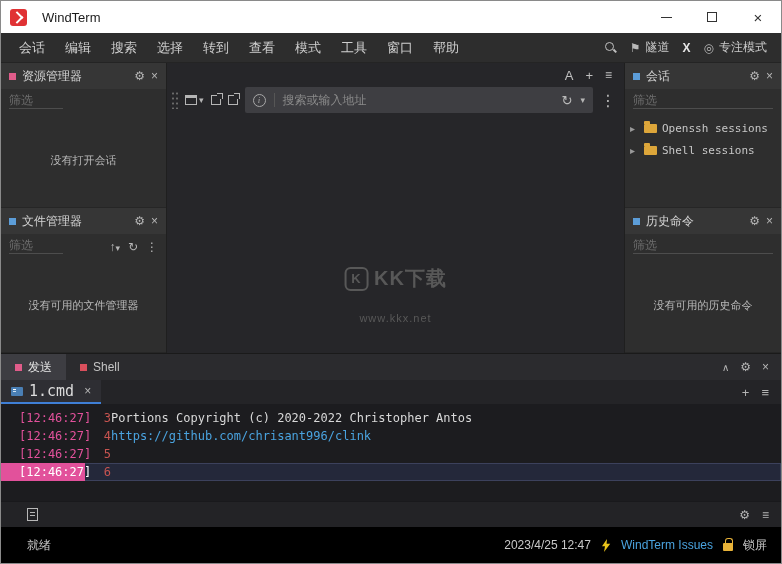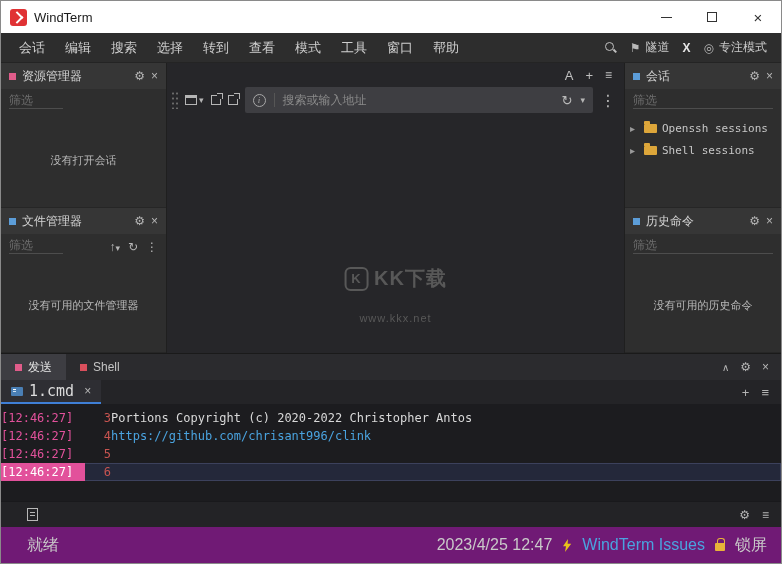--- a/index.html
+++ b/index.html
@@ -2,21 +2,21 @@
 <html><head>
 <meta charset="utf-8">
 <style>
   * { margin:0; padding:0; box-sizing:border-box; }
   body { background:#1a1a1a; font-family:"Liberation Sans","DejaVu Sans",sans-serif; }
   .app { position:relative; width:782px; height:564px; background:#2d2d2d; border:1px solid #8a8a8a;
          display:flex; flex-direction:column; overflow:hidden; color:#cfcfcf; }
 
   
   .titlebar { height:32px; background:#ffffff; display:flex; align-items:center; flex:0 0 auto; }
-  .tb-left { display:flex; align-items:center; padding-left:9px; gap:7px; }
+  .tb-left { display:flex; align-items:center; padding-left:9px; gap:15px; }
   .logo { width:17px; height:17px; background:#e03234; border-radius:3px; display:flex; align-items:center; justify-content:center; }
   .logo::after { content:""; width:7px; height:7px; border-left:2px solid #fff; border-bottom:2px solid #fff; transform:rotate(-135deg) translate(1px,-1px); }
   .tb-title { color:#1b1b1b; font-size:13px; }
   .tb-controls { margin-left:auto; display:flex; height:32px; }
   .tb-btn { width:46px; height:32px; display:flex; align-items:center; justify-content:center; cursor:default; }
   .glyph-min { width:11px; height:1px; background:#333; }
   .glyph-max { width:10px; height:10px; border:1px solid #333; }
   .glyph-close { color:#333; font-size:15px; line-height:1; }
 
   
@@ -93,34 +93,34 @@
   .bt-tabs-right .chev { font-size:10px; }
   .cmd-row { height:24px; flex:0 0 auto; background:#242427; display:flex; align-items:stretch; }
   .cmd-tab { display:flex; align-items:center; gap:6px; padding:0 10px; background:#2e2e33; border-bottom:2px solid #3f7fd6; cursor:default; }
   .cmd-icon { width:12px; height:9px; background:#4a7fb5; border-radius:1px; position:relative; }
   .cmd-icon::after { content:""; position:absolute; left:2px; top:2px; width:3px; height:1px; background:#fff; box-shadow:0 2px 0 #cfe2f3; }
   .cmd-label { font-family:"DejaVu Sans Mono",monospace; font-size:15px; color:#dcdcdc; }
   .cmd-close { color:#b5b5b5; font-size:12px; margin-left:4px; }
   .cmd-row-right { margin-left:auto; display:flex; align-items:center; gap:12px; padding-right:12px; color:#b5b5b5; font-size:13px; }
   .term-lines { padding-top:5px; font-family:"DejaVu Sans Mono",monospace; font-size:12px; }
   .term-line { height:18px; line-height:18px; display:flex; white-space:pre; }
-  .ts { width:84px; flex:0 0 auto; color:#e2519b; padding-left:0; }
+  .ts { width:84px; flex:0 0 auto; color:#e2519b; padding-left:18px; }
   .ln { width:26px; flex:0 0 auto; text-align:right; color:#c75450; }
   .tx { color:#d8d8d8; }
   .tx.link { color:#4aa3df; }
   .tx.prompt { color:#e05252; }
   .term-line.current { background:#24283a; box-shadow:inset 0 1px 0 #3c415c, inset 0 -1px 0 #3c415c, inset -1px 0 0 #3c415c; }
   .term-line.current .ts { background:#e2519b; color:#ffffff; }
 
   
   .lower-strip { height:26px; flex:0 0 auto; background:#232326; border-top:1px solid #19191c; display:flex; align-items:center; padding:0 12px 0 26px; }
   .doc-icon { width:11px; height:13px; border:1px solid #b8b8b8; position:relative; }
   .doc-icon::after { content:""; position:absolute; left:2px; top:3px; width:5px; height:1px; background:#b8b8b8; box-shadow:0 3px 0 #b8b8b8; }
   .ls-right { margin-left:auto; display:flex; gap:12px; color:#b5b5b5; font-size:12px; }
-  .statusbar { flex:1; background:#701a75; display:flex; align-items:center; padding:0 14px 0 26px; font-size:16px; color:#c9c9c9; }
+  .statusbar { flex:1; background:#000000; display:flex; align-items:center; padding:0 14px 0 26px; font-size:12px; color:#c9c9c9; }
   .sb-right { margin-left:auto; display:flex; align-items:center; gap:10px; }
   .issues-link { color:#4aa3df; cursor:pointer; }
   .lock { width:10px; height:8px; background:#e8b339; border-radius:1px; position:relative; margin-top:4px; }
   .lock::before { content:""; position:absolute; top:-5px; left:2px; width:6px; height:5px; border:1.5px solid #e8b339; border-bottom:none; border-radius:3px 3px 0 0; }
 </style>
 </head>
 <body>
 
 <div class="app">
 

